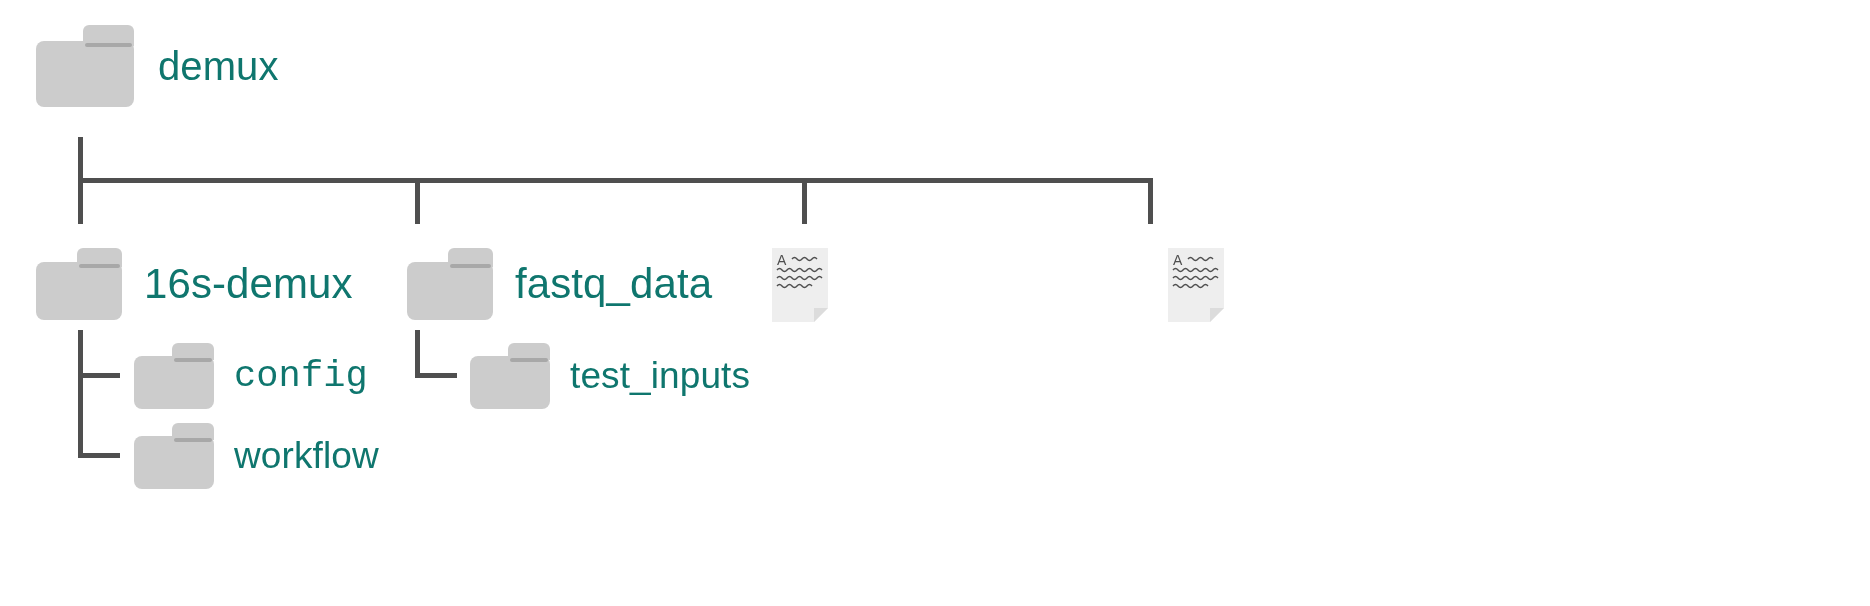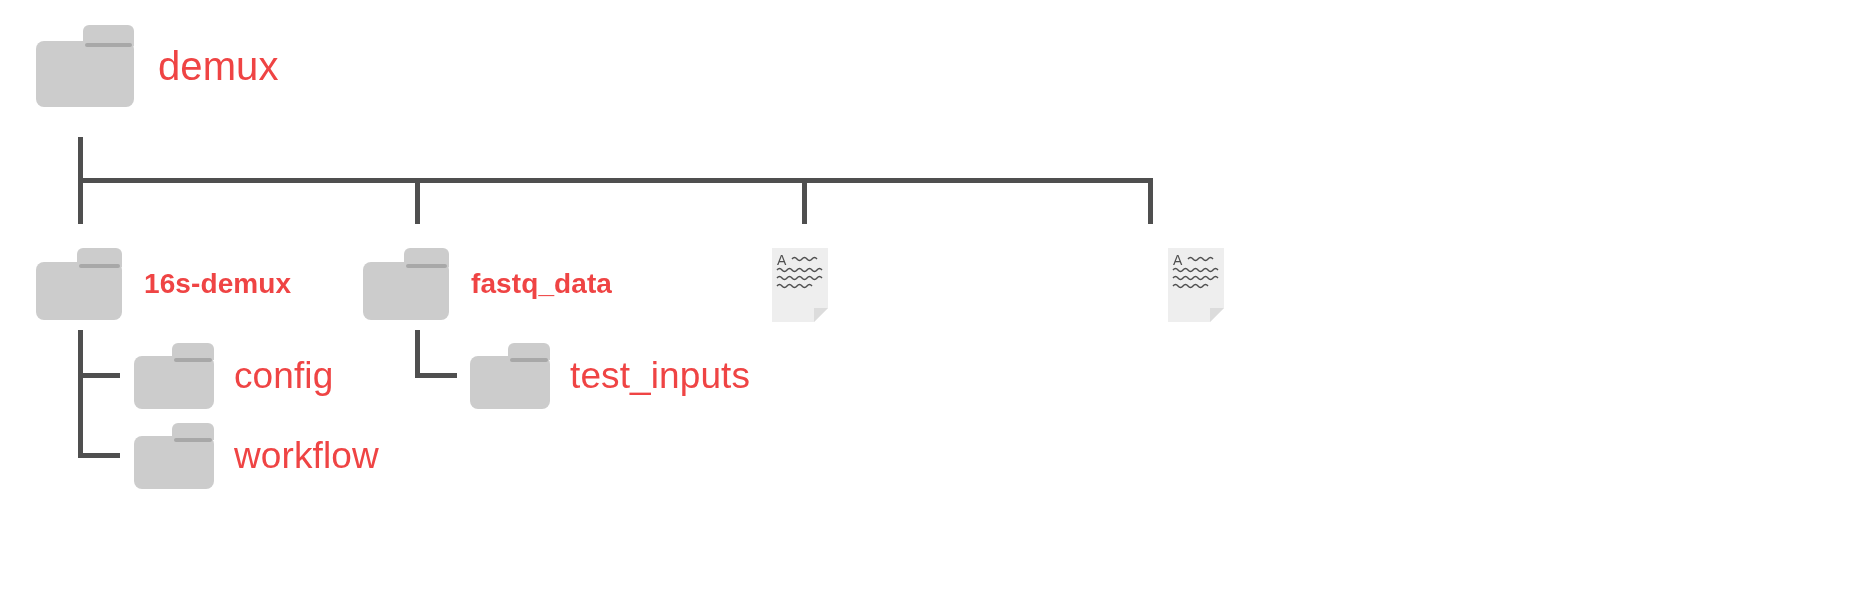--- a/index.html
+++ b/index.html
@@ -30,28 +30,28 @@
   .conn-h { height: 5px; }
 
   
   .node {
     position: absolute;
     display: flex;
     align-items: center;
     white-space: nowrap;
   }
   .node-label {
-    color: #ef4444;
+    color: #0f766e;
     font-weight: 400;
     letter-spacing: 0.1px;
   }
 
   
   .depth-0 .node-label { font-size: 40px; }
-  .depth-1 .node-label { font-size: 28px; font-weight: bold; }
+  .depth-1 .node-label { font-size: 42px; }
   .depth-2 .node-label { font-size: 37px; }
 
   
   .folder-icon {
     position: relative;
     flex: 0 0 auto;
   }
   .folder-icon .f-tab {
     position: absolute;
     top: 0;
@@ -128,21 +128,21 @@
   <div class="node depth-1" style="left:36px; top:248px;">
     <span class="folder-icon icon-md">
       <span class="f-tab"></span>
       <span class="f-body"></span>
       <span class="f-tabline"></span>
     </span>
     <span class="gap-md"></span>
     <span class="node-label">16s-demux</span>
   </div>
 
-  <div class="node depth-1" style="left:363px; top:248px;">
+  <div class="node depth-1" style="left:407px; top:248px;">
     <span class="folder-icon icon-md">
       <span class="f-tab"></span>
       <span class="f-body"></span>
       <span class="f-tabline"></span>
     </span>
     <span class="gap-md"></span>
     <span class="node-label">fastq_data</span>
   </div>
 
   <div class="node depth-1" style="left:772px; top:248px;">
@@ -179,21 +179,21 @@
     <span class="gap-file"></span>
   </div>
 
   <div class="conn conn-v" style="left:78px; top:330px; height:128px;"></div>
   <div class="conn conn-h" style="left:78px; top:373px; width:42px;"></div>
   <div class="conn conn-h" style="left:78px; top:453px; width:42px;"></div>
 
   <div class="conn conn-v" style="left:415px; top:330px; height:48px;"></div>
   <div class="conn conn-h" style="left:415px; top:373px; width:42px;"></div>
 
-  <div class="node depth-2" style="left:134px; top:343px;">
+  <div class="node depth-2" style="left:134px; top:343px;font-family:Liberation Mono, monospace;">
     <span class="folder-icon icon-sm">
       <span class="f-tab"></span>
       <span class="f-body"></span>
       <span class="f-tabline"></span>
     </span>
     <span class="gap-sm"></span>
     <span class="node-label">config</span>
   </div>
 
   <div class="node depth-2" style="left:470px; top:343px;">

